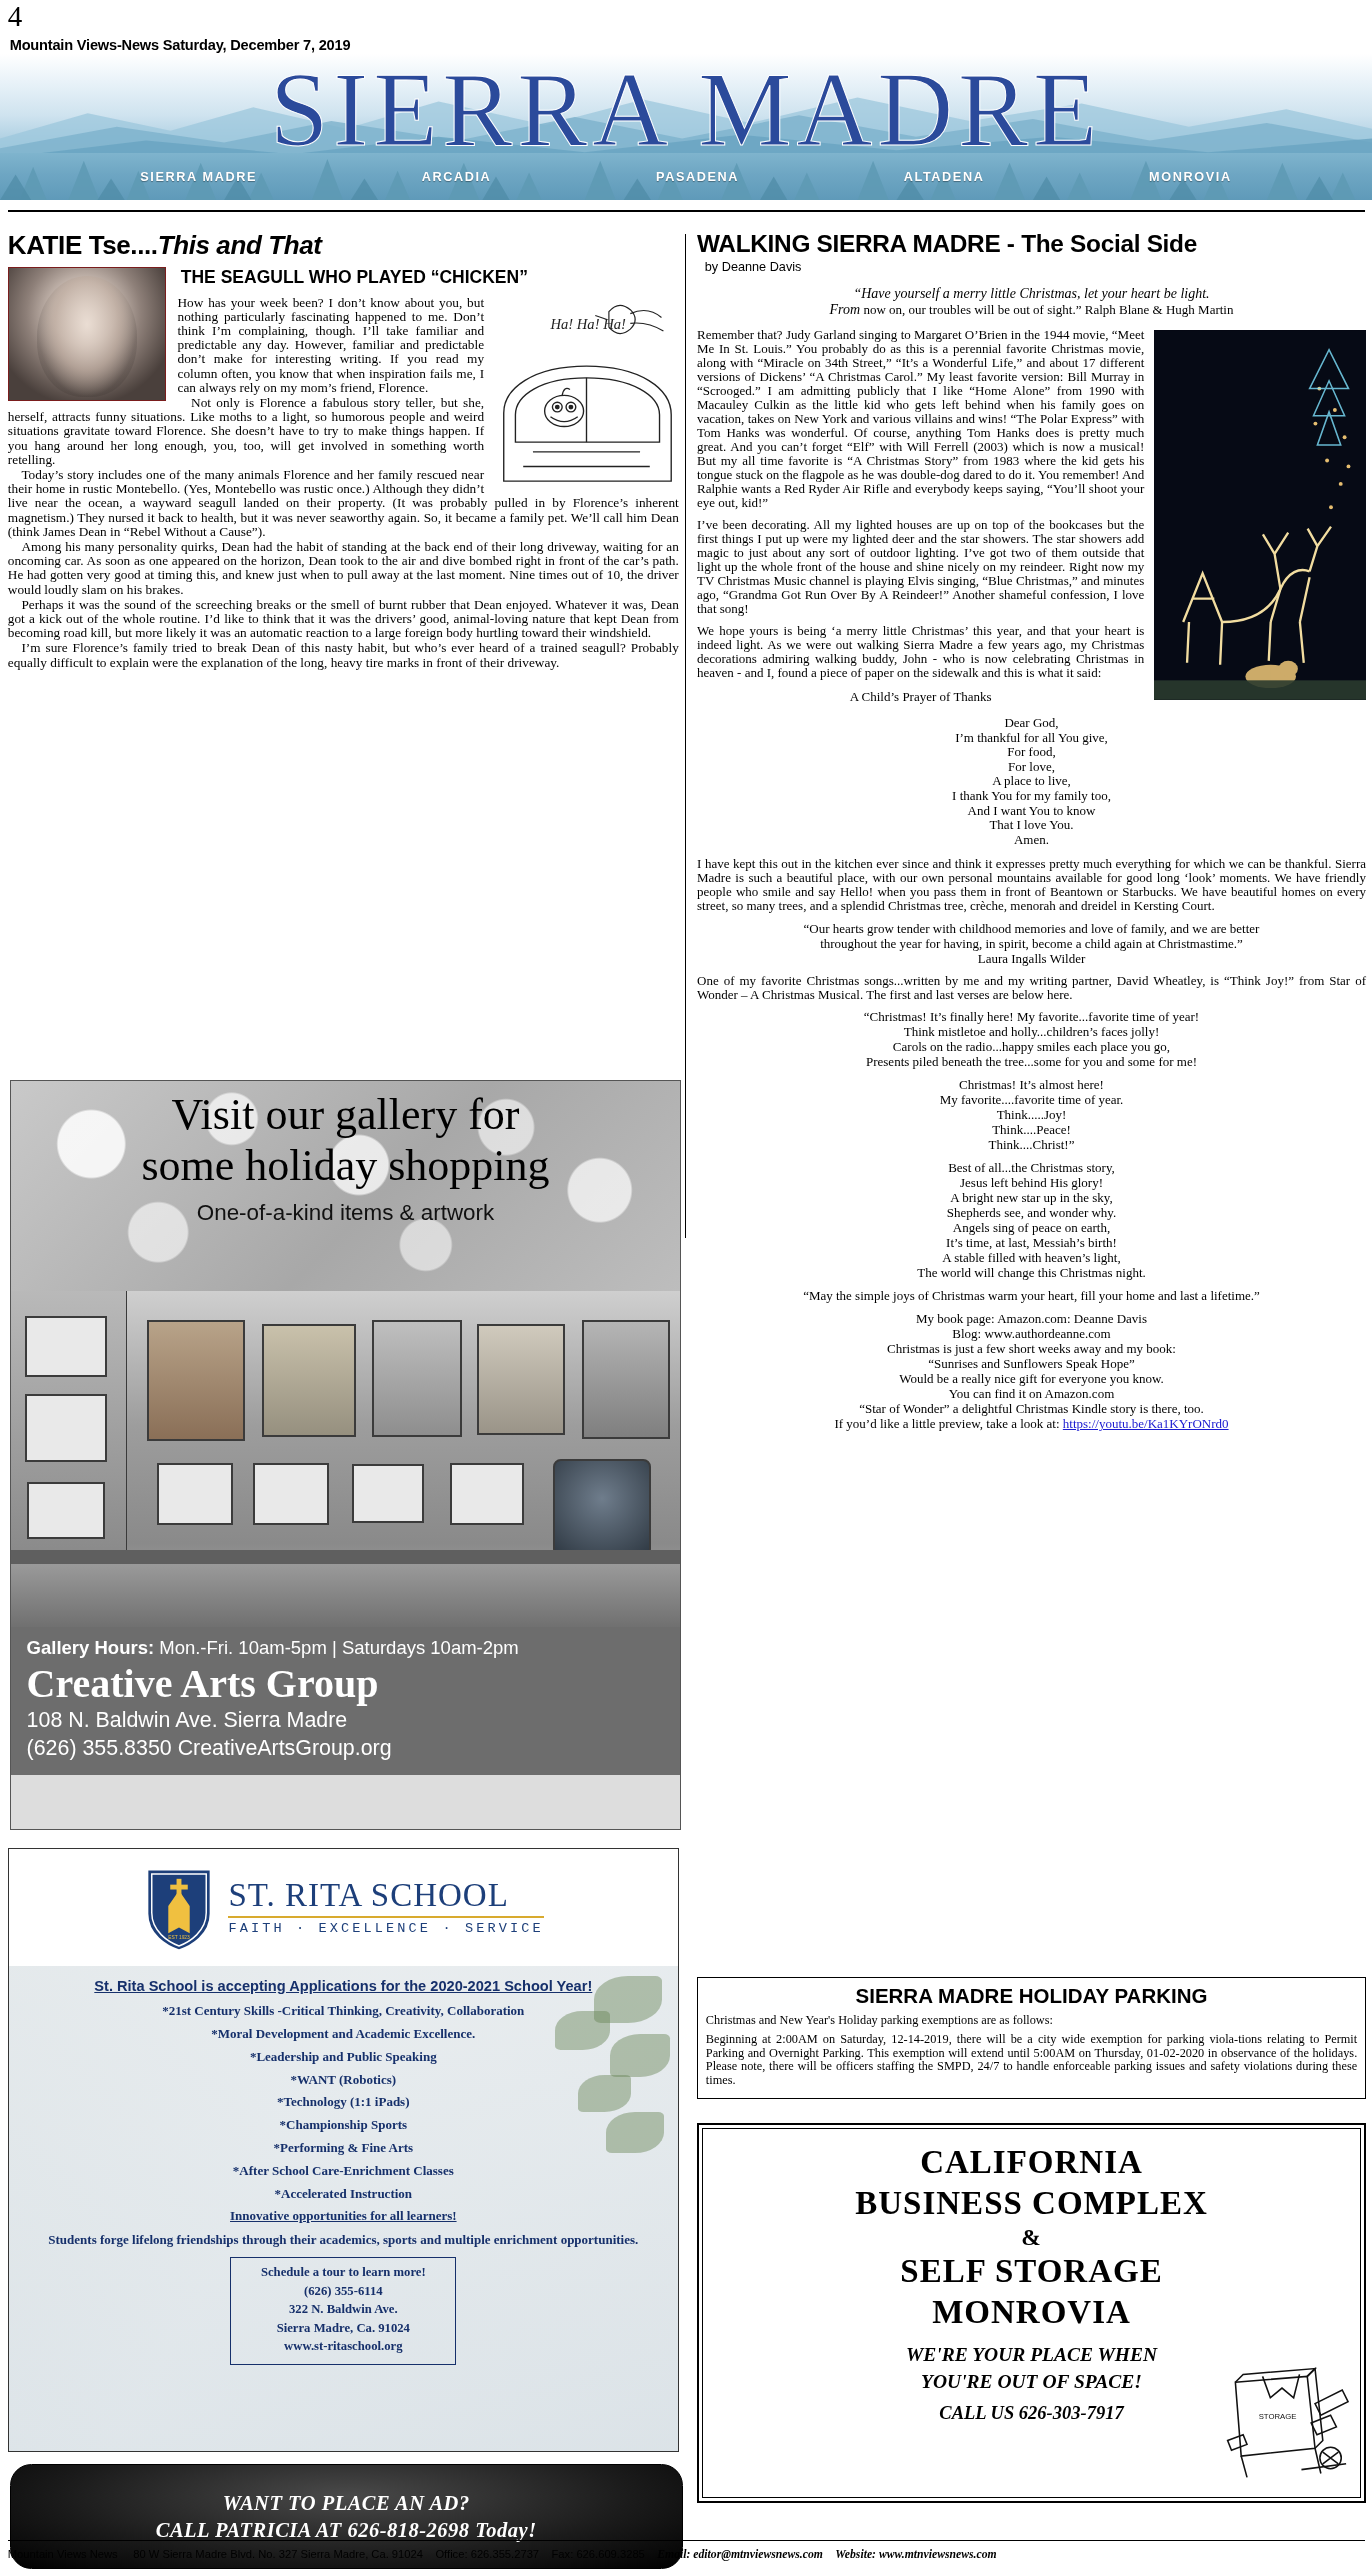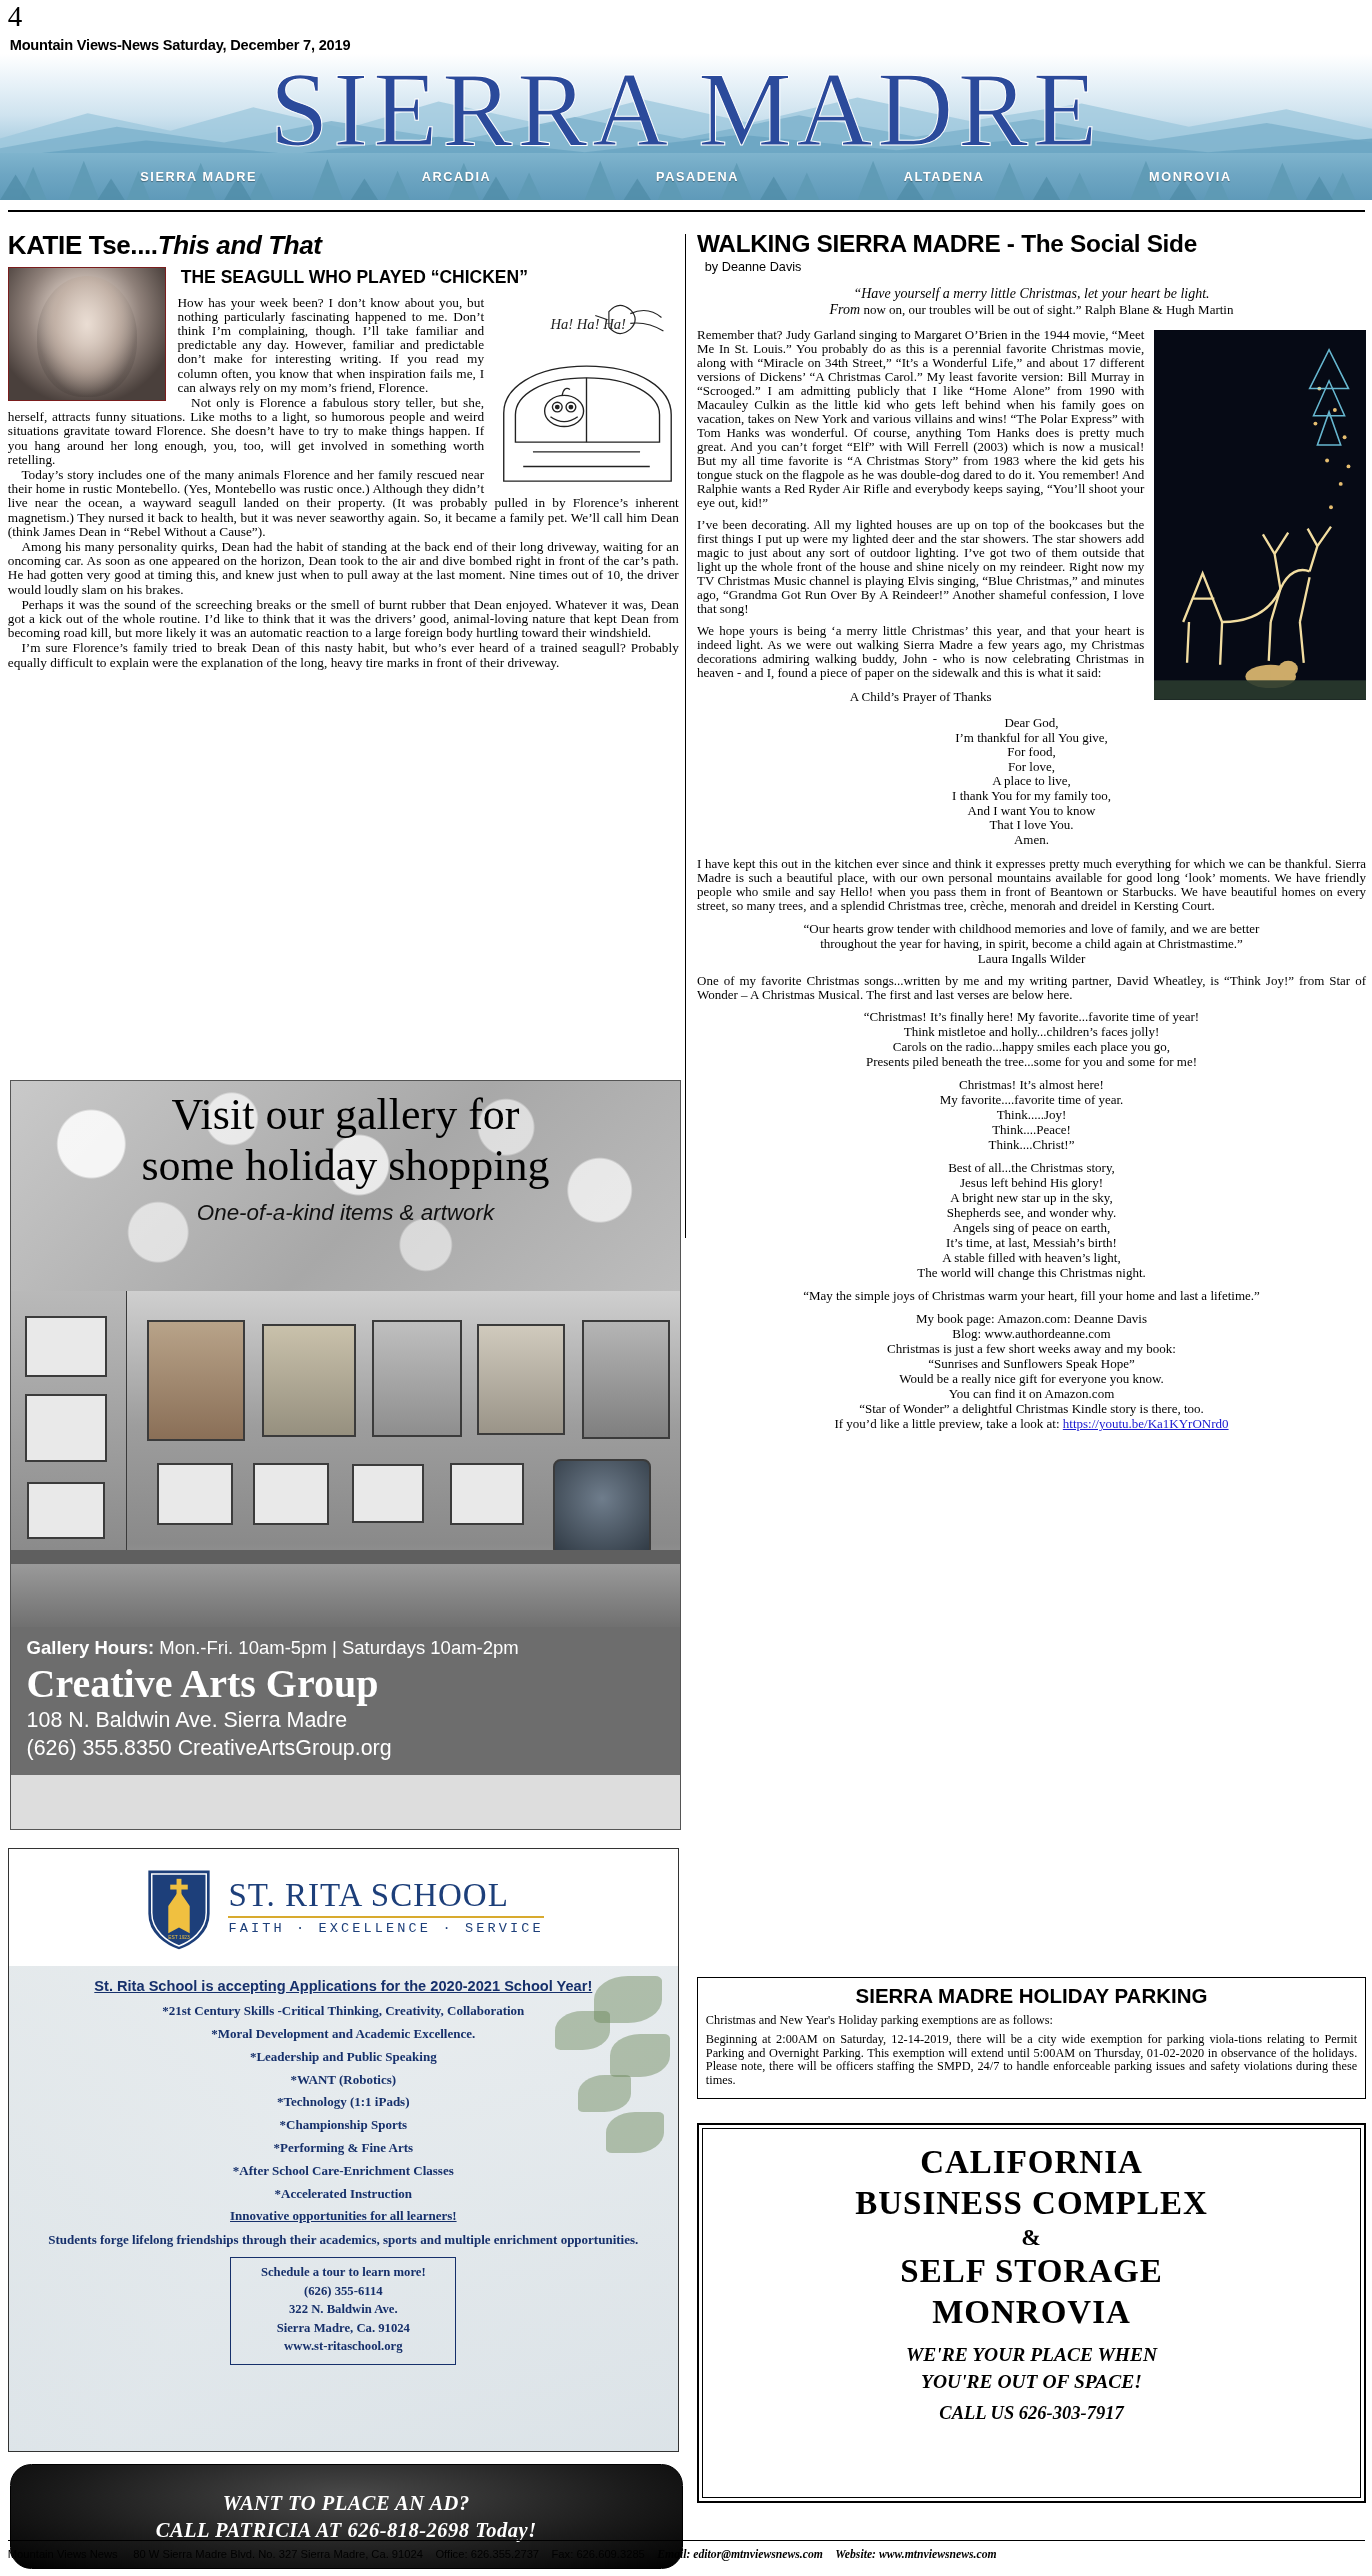--- a/index.html
+++ b/index.html
@@ -108,21 +108,21 @@
       radial-gradient(circle at 74% 22%, rgba(255,255,255,.6) 0 27px, rgba(255,255,255,0) 29px),
       radial-gradient(circle at 88% 52%, rgba(255,255,255,.7) 0 31px, rgba(255,255,255,0) 33px),
       radial-gradient(circle at 22% 72%, rgba(255,255,255,.6) 0 29px, rgba(255,255,255,0) 31px),
       radial-gradient(circle at 62% 78%, rgba(255,255,255,.55) 0 25px, rgba(255,255,255,0) 27px),
       linear-gradient(135deg,#c9c9c9,#a8a8a8 55%,#bdbdbd);
     text-align:center;
   }
   .cag-l1{font-size:44px;line-height:51px;padding-top:7.8px;font-family:"Liberation Serif",serif;}
   .cag-l2{font-size:44px;line-height:51px;font-family:"Liberation Serif",serif;}
   .cag-l3{
-    font-family:"Liberation Sans", sans-serif;font-size:22.4px;margin-top:9.7px;color:#111;font-style:italic;
+    font-family:"Liberation Sans", sans-serif;font-size:22.4px;margin-top:9.7px;color:#111;
   }
   .cag-gallery{
     height:336px;position:relative;overflow:hidden;
     background:linear-gradient(#cfcfcf,#9d9d9d 40%,#8a8a8a 75%,#b4b4b4);
   }
   .cag-gallery .frm{position:absolute;background:#e9e9e9;border:2.9px solid #3b3b3b;}
   .cag-gallery .vtile{position:absolute;background:linear-gradient(#b9b9b9,#7d7d7d);}
   .cag-foot{
     background:#6d6d6d;color:#fff;padding:9.7px 15.6px 13.6px 15.6px;
   }
@@ -595,20 +595,38 @@
   <div class="cbc">
     <div class="cbc-in">
       <div class="cbc-t cbc-t1">CALIFORNIA</div>
       <div class="cbc-t cbc-t2">BUSINESS COMPLEX</div>
       <div class="cbc-t cbc-amp">&amp;</div>
       <div class="cbc-t cbc-t3">SELF STORAGE</div>
       <div class="cbc-t cbc-t4">MONROVIA</div>
       <div class="cbc-s">WE'RE YOUR PLACE WHEN</div>
       <div class="cbc-s" style="margin-top:0">YOU'RE OUT OF SPACE!</div>
       <div class="cbc-call">CALL US 626-303-7917</div>
+      <div class="box-art">
+        <svg viewBox="0 0 140 140" width="136" height="136">
+          <g fill="none" stroke="#111" stroke-width="1.6">
+            <path d="M22,28 L96,22 L104,96 L28,104 Z"></path>
+            <path d="M22,28 L30,20 L104,14 L96,22"></path>
+            <path d="M96,22 L104,14 L112,88 L104,96"></path>
+            <path d="M50,22 L58,44 L70,34 L82,44 L88,20"></path>
+            <text x="46" y="66" font-family="Liberation Sans, sans-serif" font-size="8" fill="#111" stroke="none">STORAGE</text>
+            <path d="M104,50 L132,36 L138,48 L110,62 Z"></path>
+            <path d="M100,70 L120,62 L126,74 L106,82 Z"></path>
+            <path d="M14,88 L30,82 L34,92 L18,98 Z"></path>
+            <path d="M28,104 L34,126 M104,96 L110,122"></path>
+            <circle cx="120" cy="106" r="11"></circle>
+            <path d="M112,100 L128,112 M128,100 L112,112"></path>
+            <path d="M90,118 L136,112"></path>
+          </g>
+        </svg>
+      </div>
     </div>
   </div>
 
   <div class="hr-foot"></div>
   <div class="foot">
     <span>Mountain Views News</span>
     &nbsp;&nbsp;&nbsp;
     <span>80 W Sierra Madre Blvd.  No. 327   Sierra Madre, Ca.  91024</span>
     &nbsp;&nbsp;
     <span>Office:  626.355.2737</span>

